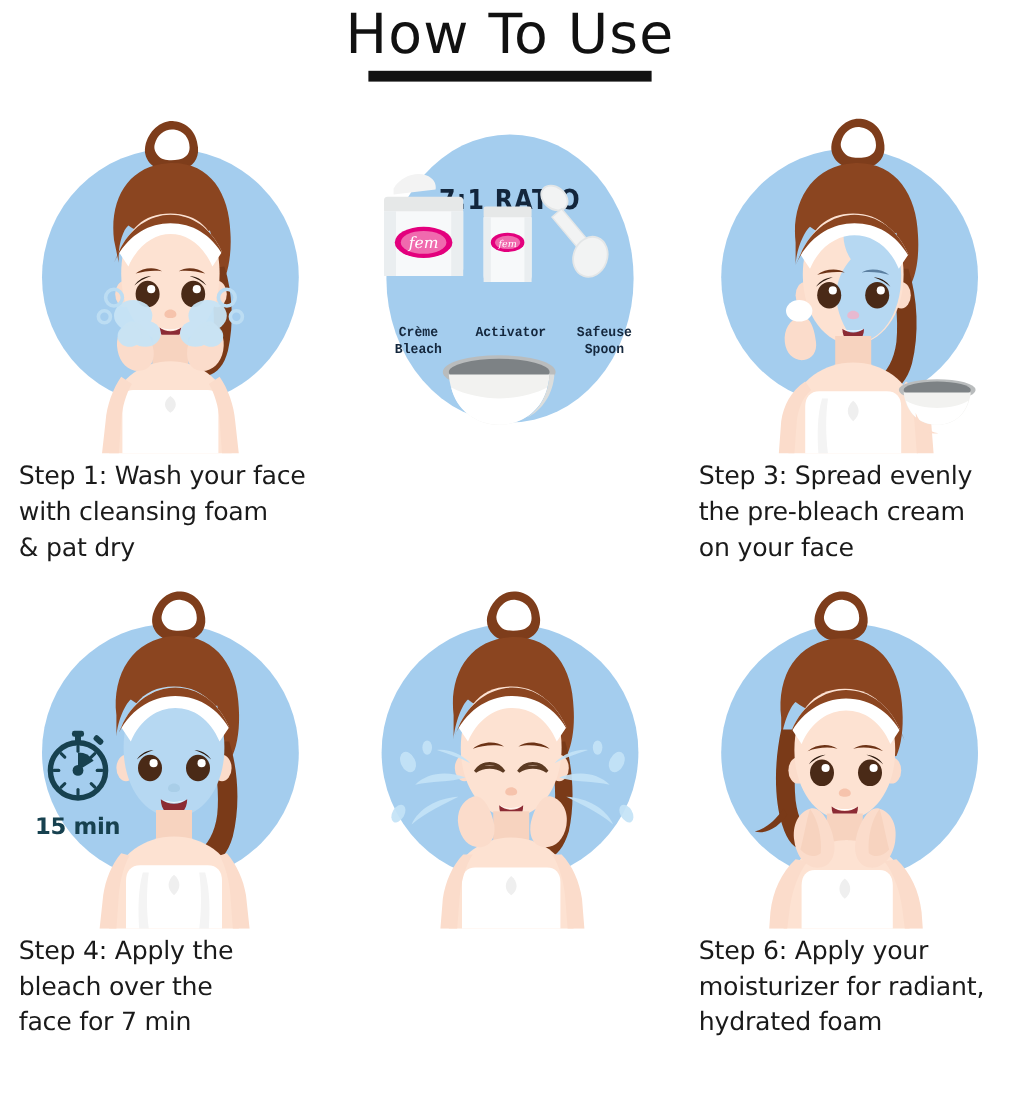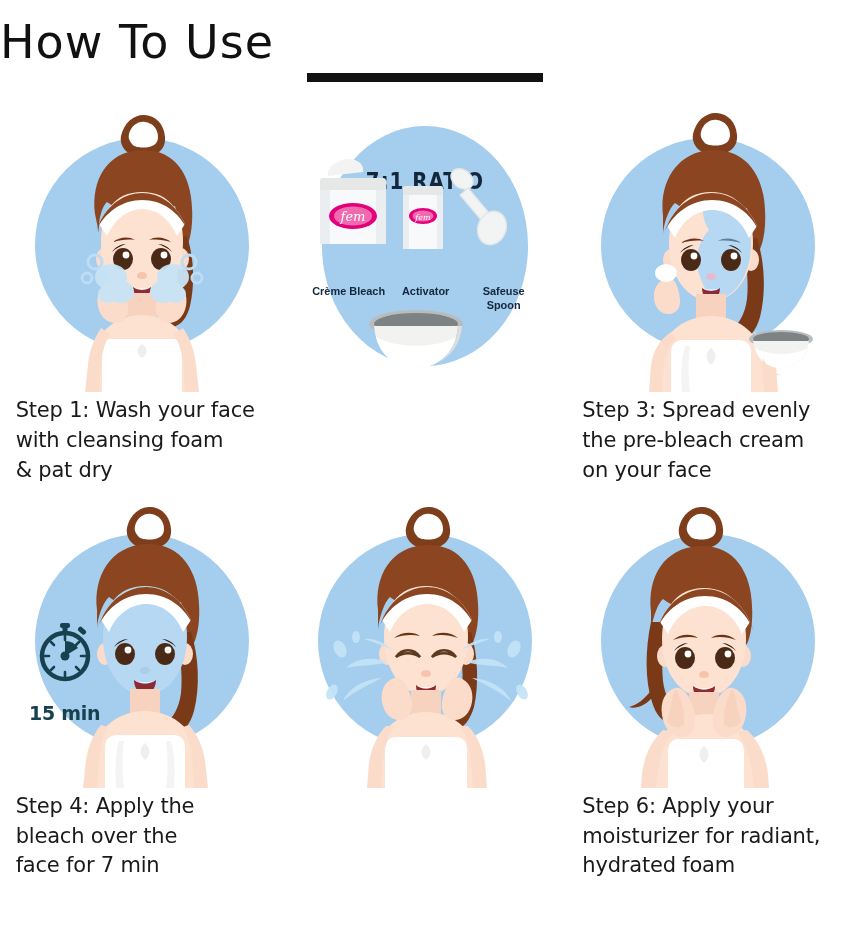--- a/index.html
+++ b/index.html
@@ -9,22 +9,22 @@
     height: 928px;
     background: #ffffff;
     font-family: "Liberation Sans", sans-serif;
     overflow: hidden;
     position: relative;
   }
 
   
   .title-block {
     width: 100%;
-    padding-top: 18px;
-    text-align: left;
+    padding-top: 4px;
+    text-align: center;
   }
   .title-text {
     font-family: "DejaVu Sans", sans-serif;
     font-size: 46px;
     font-weight: 400;
     letter-spacing: 1px;
     color: #111111;
     line-height: 1.05;
   }
   .title-rule {
@@ -101,21 +101,21 @@
     transform: scaleX(0.86);
   }
   .prod-labels {
     position: absolute;
     top: 189px;
     left: 18px;
     width: 232px;
     display: flex;
     justify-content: space-between;
     align-items: flex-start;
-    font-family: Liberation Sans, sans-serif;
+    font-family: Liberation Mono, monospace;
     font-size: 11.5px;
     font-weight: bold;
     color: #14273d;
     text-align: center;
     line-height: 1.18;
   }
   .prod-labels span { flex: 1; white-space: pre-line; transform: scaleX(0.95); }
 
   
   .timer-wrap {
@@ -123,21 +123,21 @@
     left: 10px;
     top: 128px;
     width: 92px;
     text-align: center;
   }
   .timer-label {
     font-family: "DejaVu Sans", sans-serif;
     font-size: 19px;
     font-weight: bold;
     color: #17414f;
-    margin-top: 16px;
+    margin-top: 5px;
     letter-spacing: -0.3px;
   }
 </style>
 </head>
 <body>
 
 <div class="title-block">
   <div class="title-text">How To Use</div>
   <div class="title-rule"></div>
 </div>

